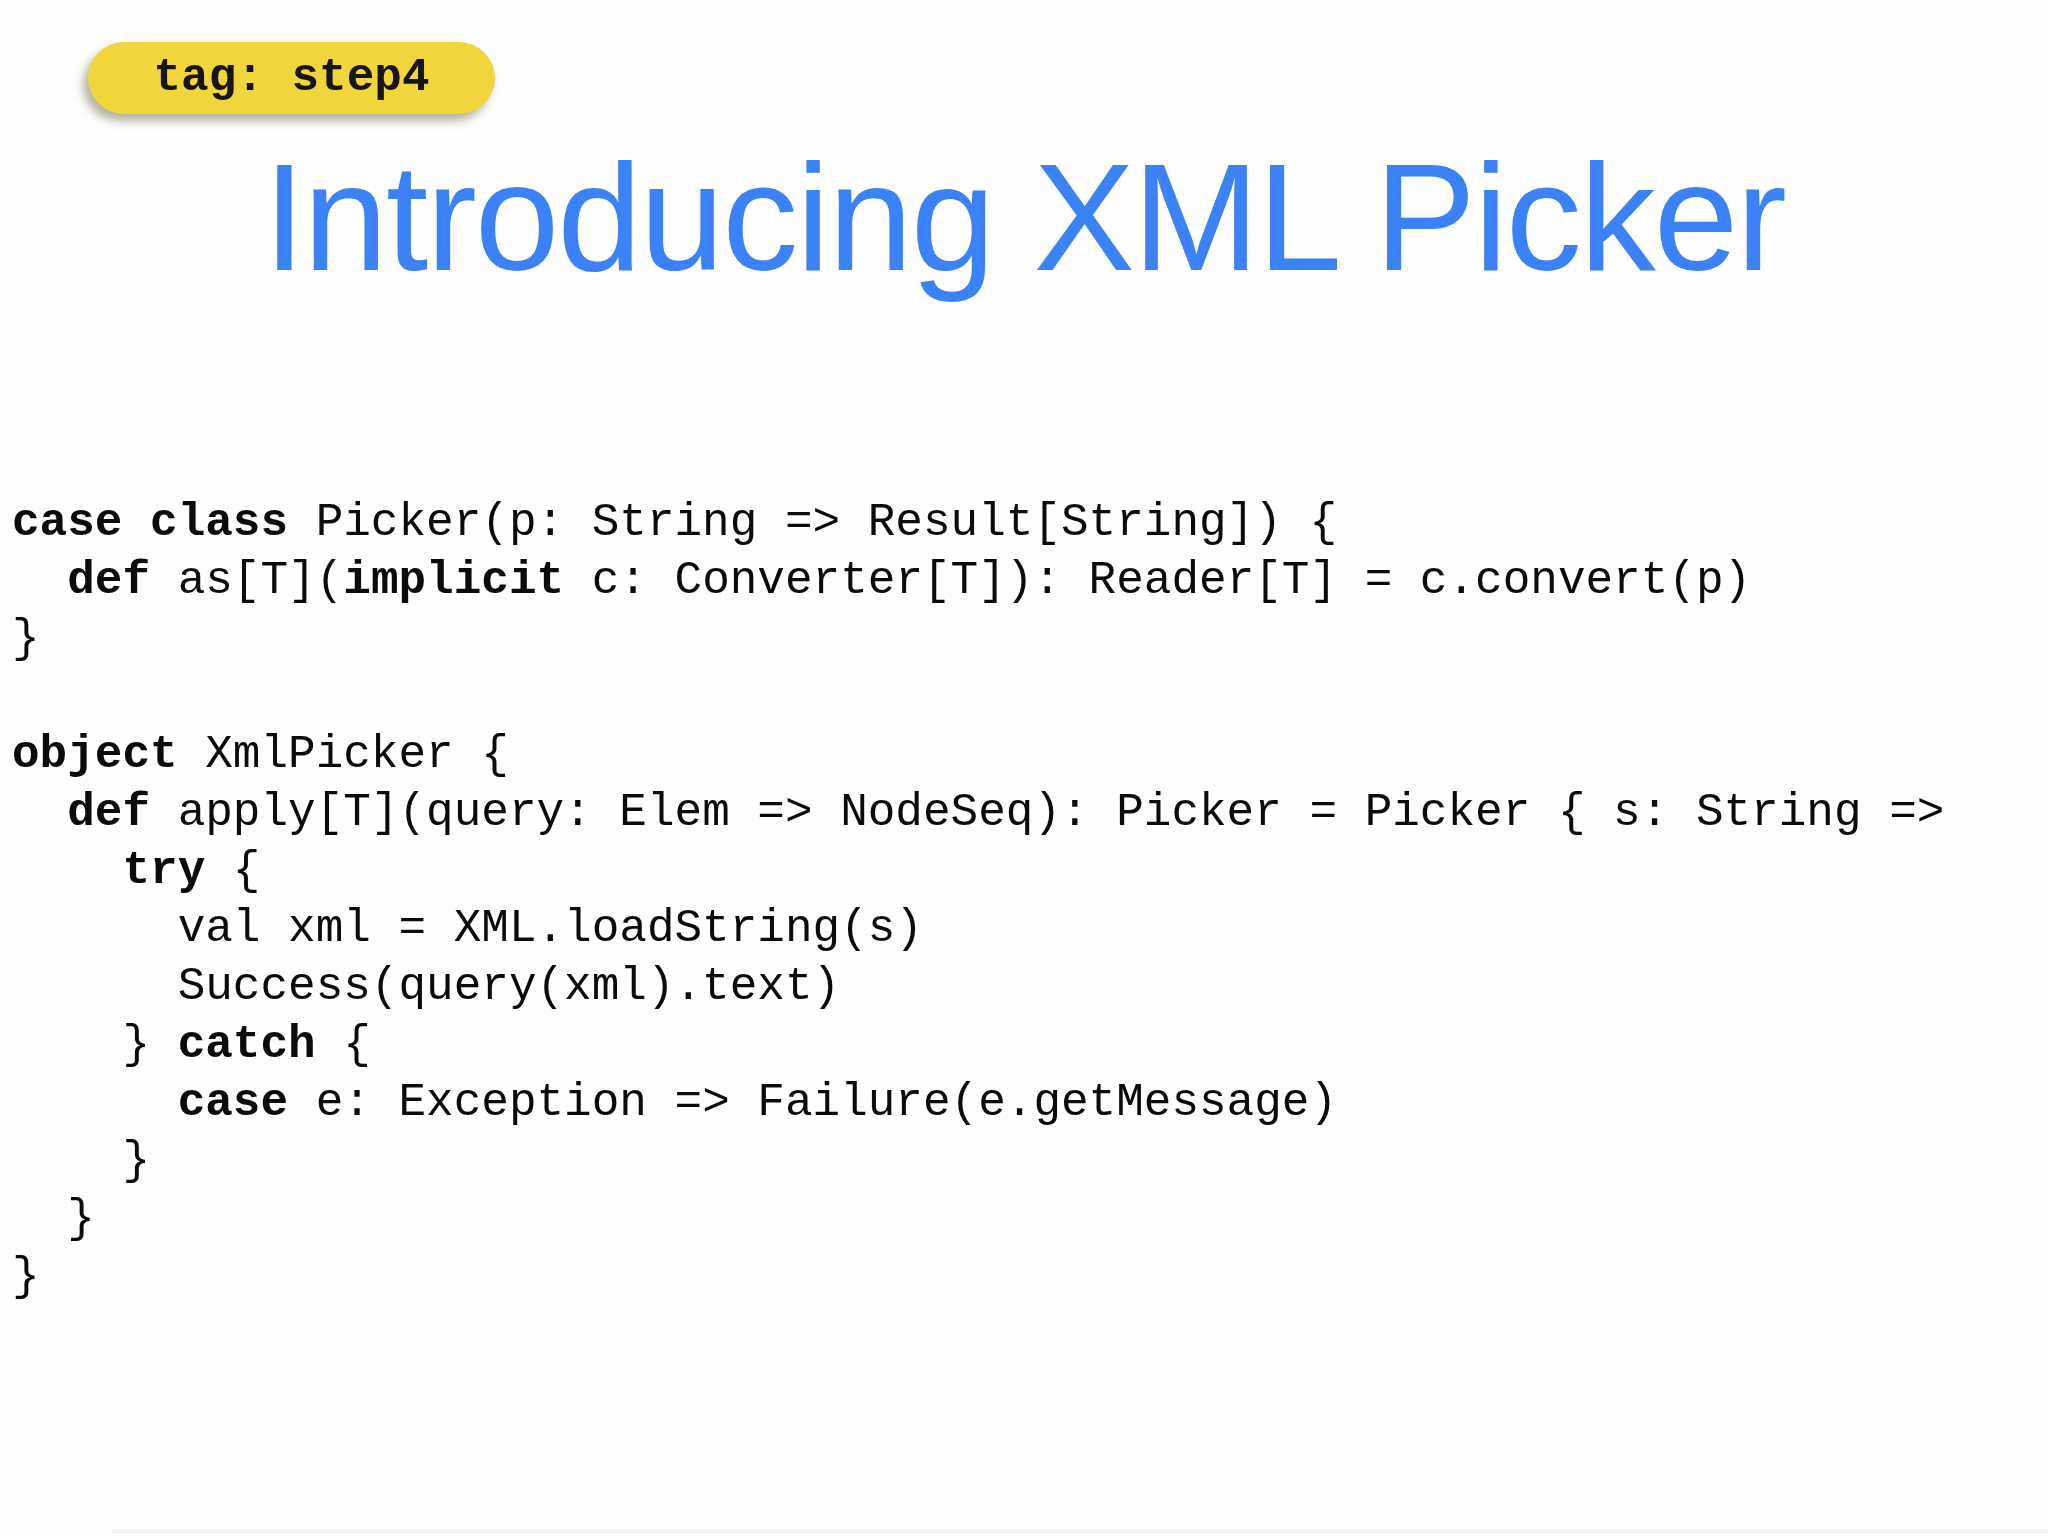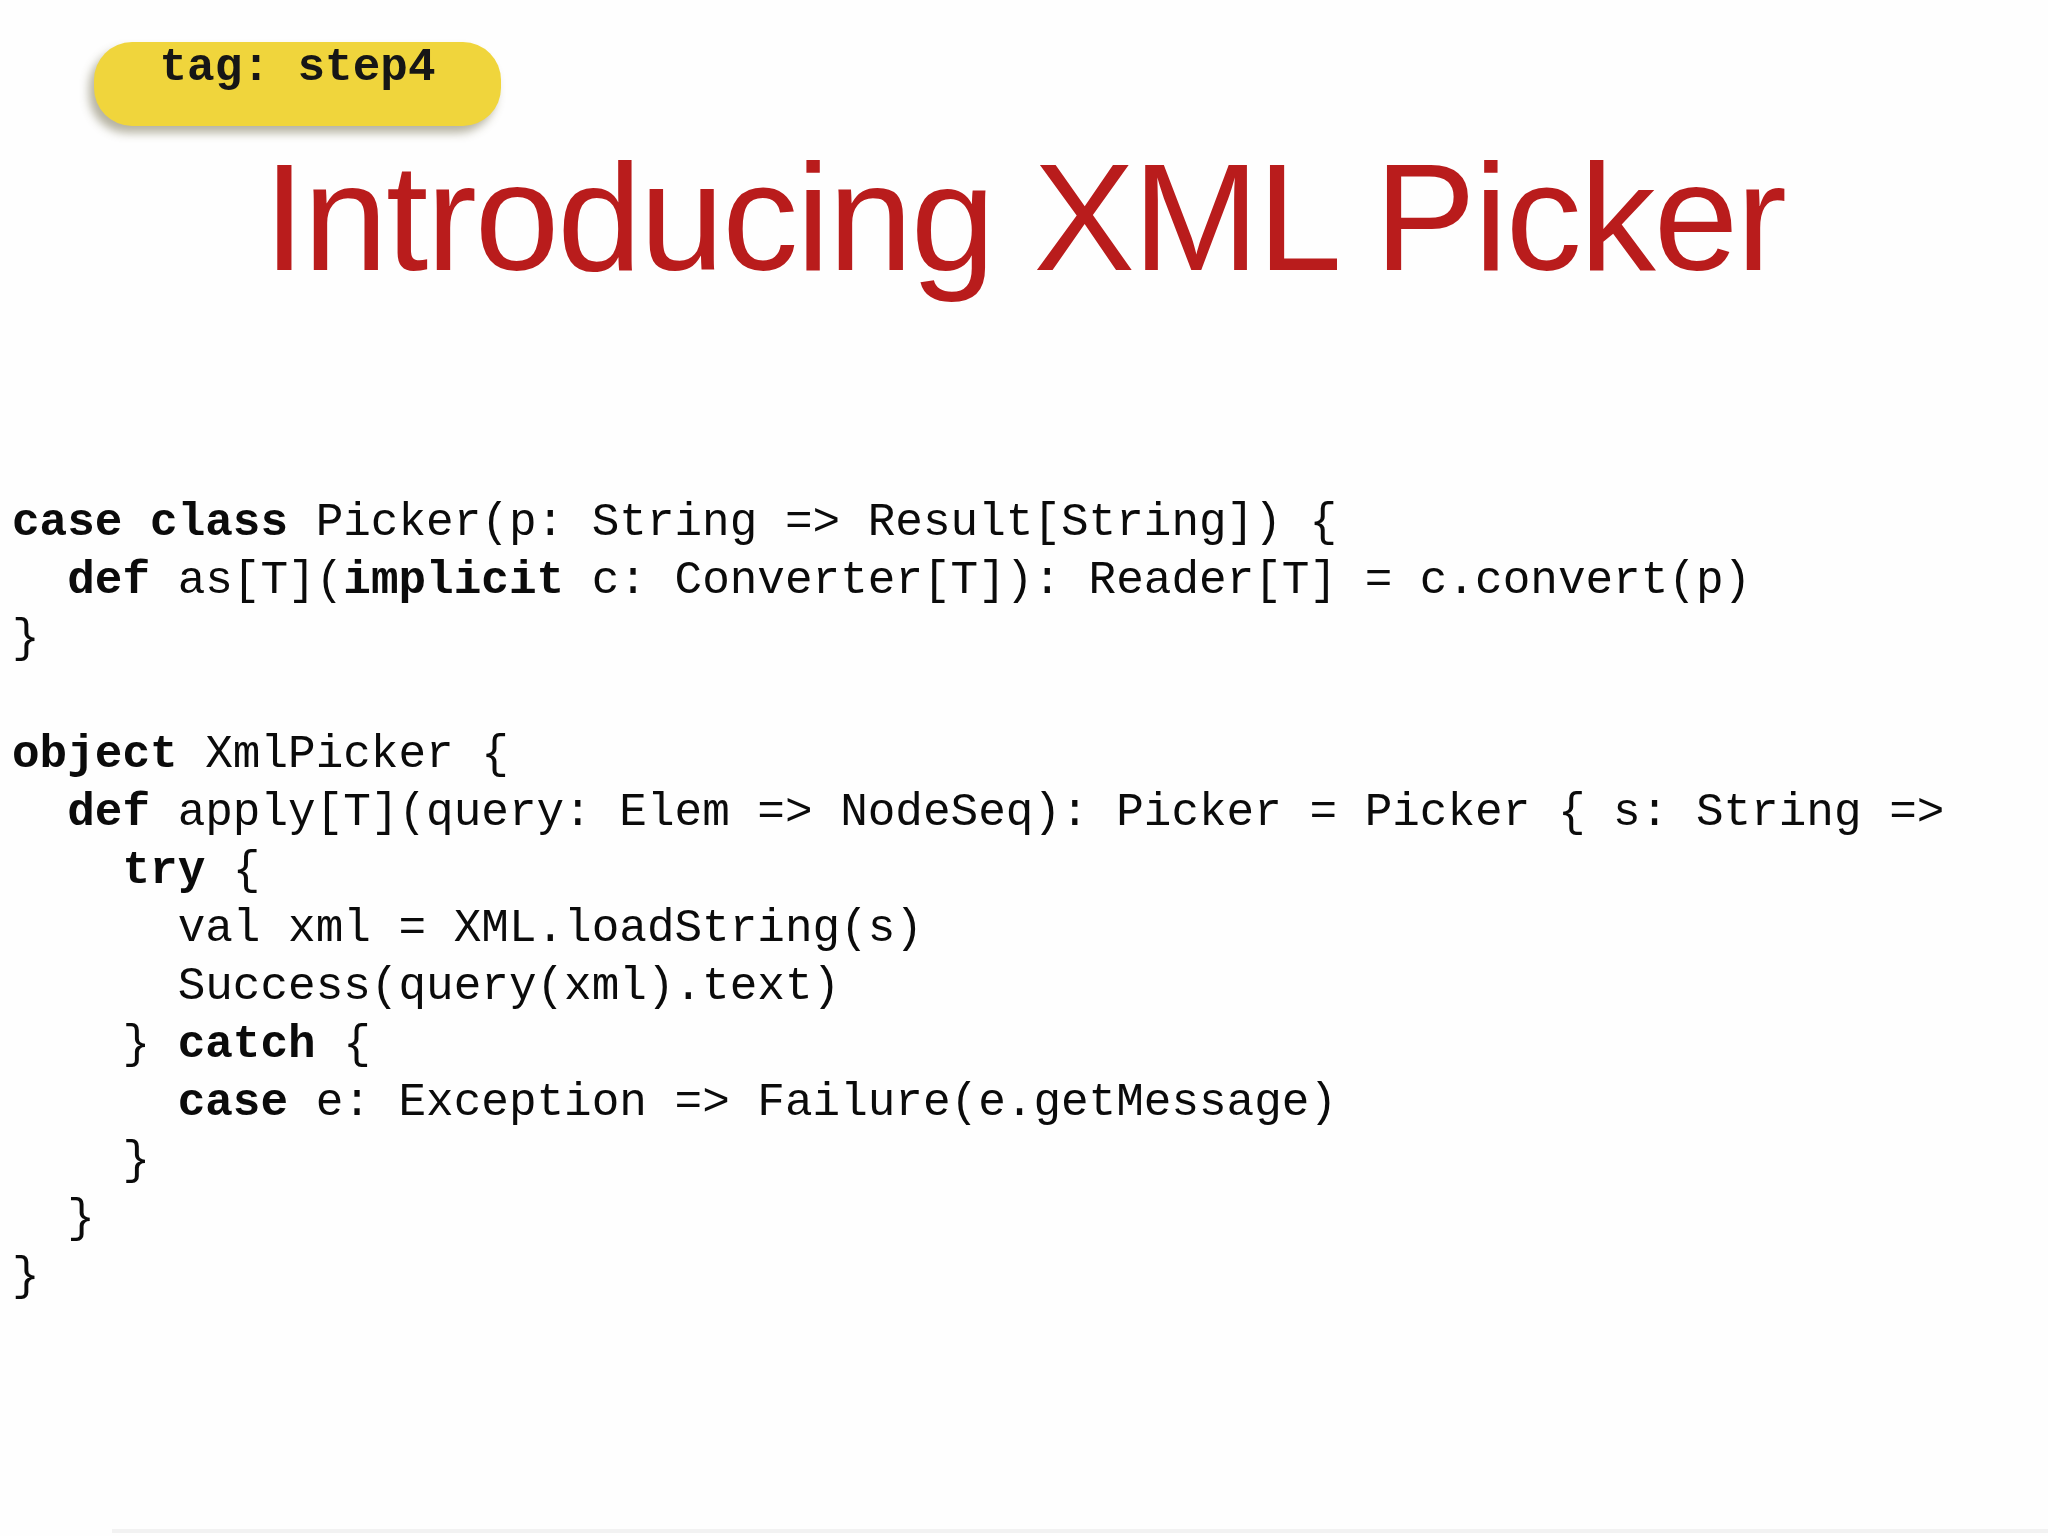--- a/index.html
+++ b/index.html
@@ -14,28 +14,28 @@
     overflow: hidden;
     font-family: "Liberation Sans", sans-serif;
   }
   .slide {
     position: absolute;
     inset: 0;
     background: #fefefe;
   }
   .tag-badge {
     position: absolute;
-    left: 94px;
+    left: 88px;
     top: 42px;
     width: 407px;
-    height: 84px;
+    height: 72px;
     background: #f0d53c;
     border-radius: 38px;
     display: flex;
-    align-items: flex-start;
+    align-items: center;
     justify-content: center;
     box-shadow: -5px 7px 10px rgba(95, 88, 50, 0.45);
   }
   .tag-badge span {
     font-family: "Liberation Mono", monospace;
     font-weight: bold;
     font-size: 46px;
     color: #161616;
     white-space: pre;
   }
@@ -44,21 +44,21 @@
     top: 130px;
     left: 0;
     width: 100%;
     margin: 0;
     text-align: center;
     font-family: "Liberation Sans", sans-serif;
     font-weight: 400;
     font-size: 152px;
     line-height: 1.15;
     letter-spacing: -2px;
-    color: #b91c1c;
+    color: #3b82f6;
   }
   .code-block {
     position: absolute;
     left: 12px;
     top: 494px;
     margin: 0;
     font-family: "Liberation Mono", monospace;
     font-size: 46px;
     line-height: 58px;
     color: #0b0b0b;

